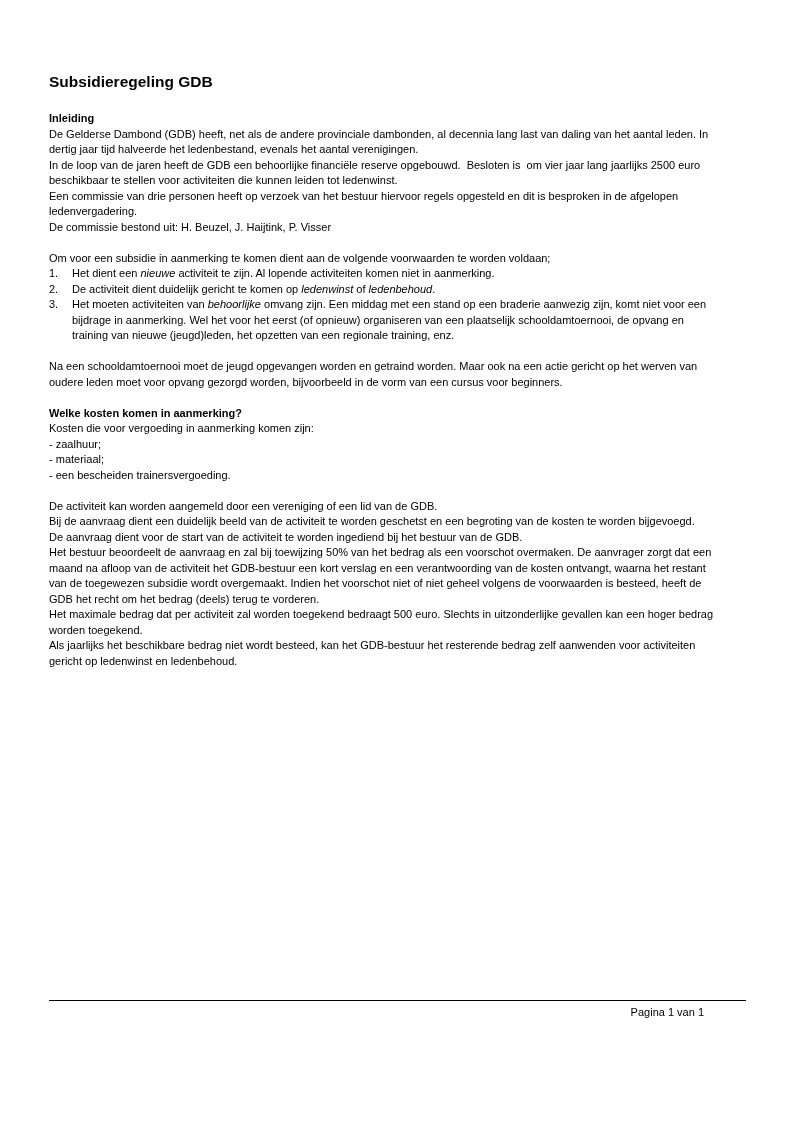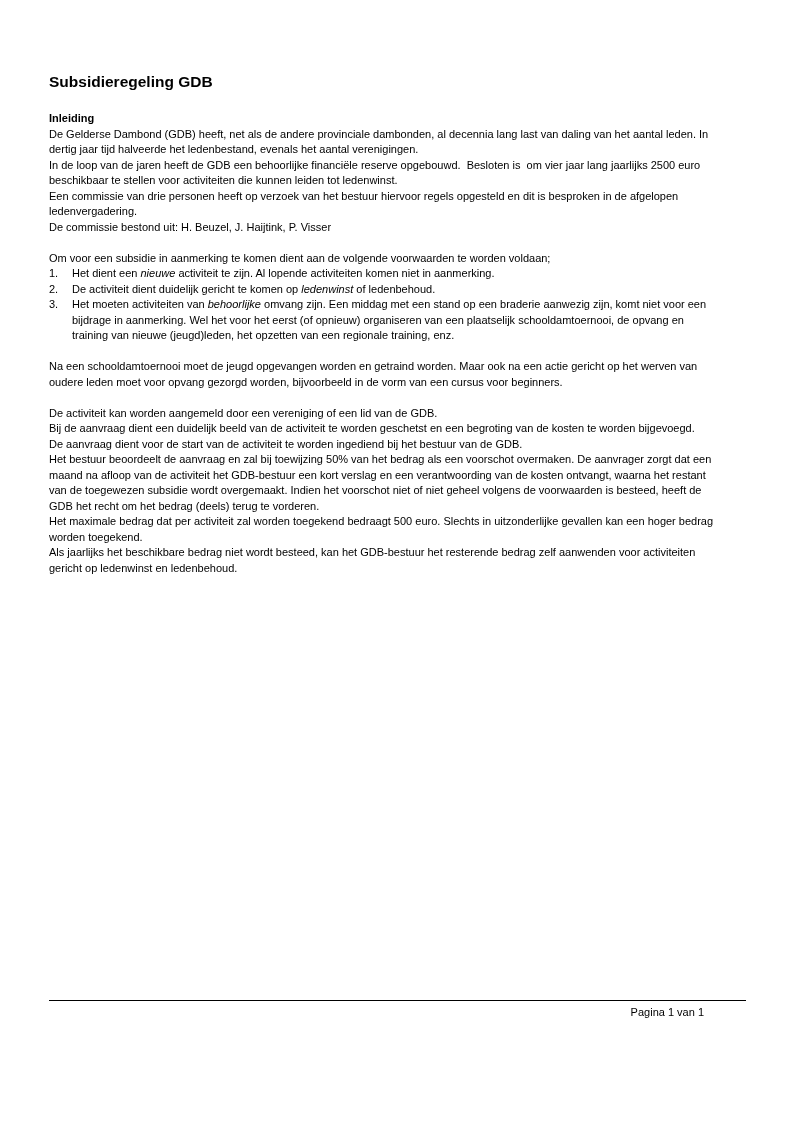--- a/index.html
+++ b/index.html
@@ -64,30 +64,37 @@
 
   <section class="doc-section gap-before">
     <p>Om voor een subsidie in aanmerking te komen dient aan de volgende voorwaarden te worden voldaan;</p>
     <div class="num-list">
       <div class="list-row">
         <span class="num">1.</span>
         <span class="li-text"><span>Het dient een </span><span style="font-style: italic;">nieuwe</span><span> activiteit te zijn. Al lopende activiteiten komen niet in aanmerking.</span></span>
       </div>
       <div class="list-row">
         <span class="num">2.</span>
-        <span class="li-text"><span>De activiteit dient duidelijk gericht te komen op </span><span style="font-style: italic;">ledenwinst</span><span> of </span><span style="">ledenbehoud</span><span>.</span></span>
+        <span class="li-text"><span>De activiteit dient duidelijk gericht te komen op </span><span style="font-style: italic;">ledenwinst</span><span> of </span><span style="font-style: italic;">ledenbehoud</span><span>.</span></span>
       </div>
       <div class="list-row">
         <span class="num">3.</span>
         <span class="li-text"><span>Het moeten activiteiten van </span><span style="font-style: italic;">behoorlijke</span><span> omvang zijn. Een middag met een stand op een braderie aanwezig zijn, komt niet voor een bijdrage in aanmerking. Wel het voor het eerst (of opnieuw) organiseren van een plaatselijk schooldamtoernooi, de opvang en training van nieuwe (jeugd)leden, het opzetten van een regionale training, enz.</span></span>
       </div>
     </div>
     <p class="gap-before">Na een schooldamtoernooi moet de jeugd opgevangen worden en getraind worden. Maar ook na een actie gericht op het werven van oudere leden moet voor opvang gezorgd worden, bijvoorbeeld in de vorm van een cursus voor beginners.</p>
   </section>
 
+  <section class="doc-section gap-before">
+    <h2>Welke kosten komen in aanmerking?</h2>
+    <p>Kosten die voor vergoeding in aanmerking komen zijn:</p>
+    <p>- zaalhuur;</p>
+    <p>- materiaal;</p>
+    <p>- een bescheiden trainersvergoeding.</p>
+  </section>
 
   <section class="doc-section gap-before">
     <p>De activiteit kan worden aangemeld door een vereniging of een lid van de GDB.</p>
     <p>Bij de aanvraag dient een duidelijk beeld van de activiteit te worden geschetst en een begroting van de kosten te worden bijgevoegd.</p>
     <p>De aanvraag dient voor de start van de activiteit te worden ingediend bij het bestuur van de GDB.</p>
     <p>Het bestuur beoordeelt de aanvraag en zal bij toewijzing 50% van het bedrag als een voorschot overmaken. De aanvrager zorgt dat een maand na afloop van de activiteit het GDB-bestuur een kort verslag en een verantwoording van de kosten ontvangt, waarna het restant van de toegewezen subsidie wordt overgemaakt. Indien het voorschot niet of niet geheel volgens de voorwaarden is besteed, heeft de GDB het recht om het bedrag (deels) terug te vorderen.</p>
     <p>Het maximale bedrag dat per activiteit zal worden toegekend bedraagt 500 euro. Slechts in uitzonderlijke gevallen kan een hoger bedrag worden toegekend.</p>
     <p>Als jaarlijks het beschikbare bedrag niet wordt besteed, kan het GDB-bestuur het resterende bedrag zelf aanwenden voor activiteiten gericht op ledenwinst en ledenbehoud.</p>
   </section>
 

